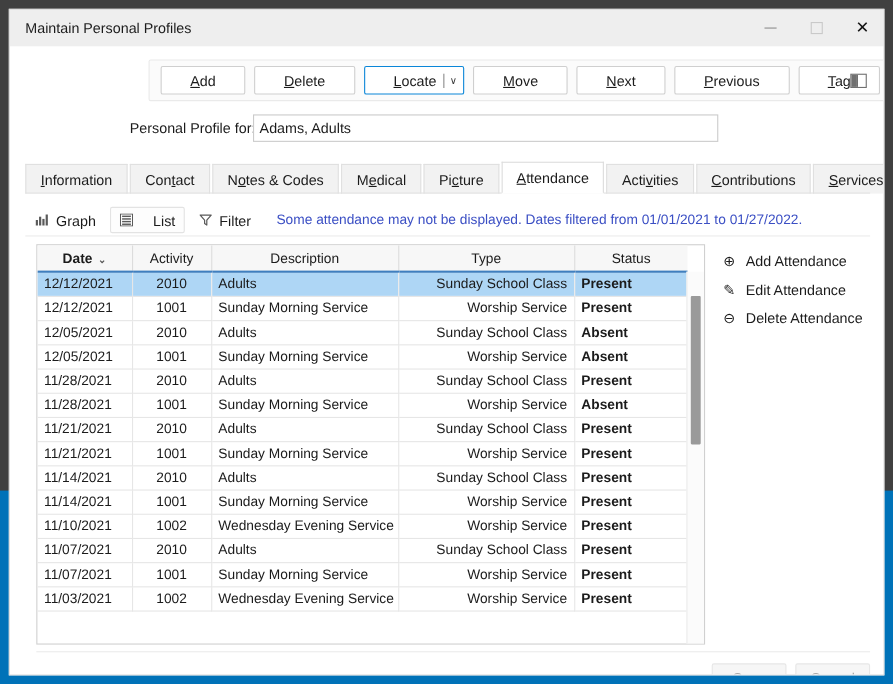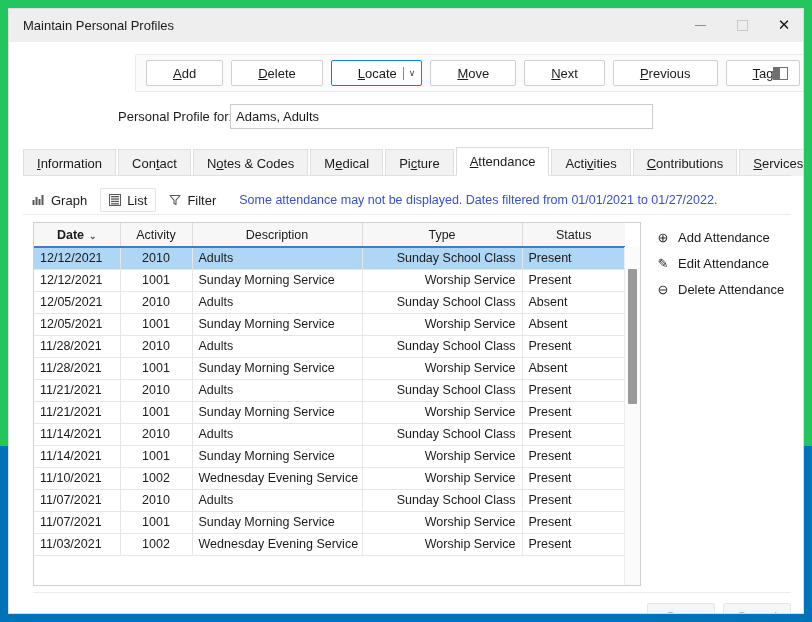--- a/index.html
+++ b/index.html
@@ -12,21 +12,21 @@
     background: #0072b8;
     font-family: "Liberation Sans", sans-serif;
     font-size: 13px;
     color: #1b1b1b;
     overflow: hidden;
   }
   .outer-frame {
     position: absolute;
     left: 0; top: 0;
     width: 812px; height: 446px;
-    background: #22c55e;
+    background: #404040;
   }
   .window {
     position: absolute;
     left: 8px; top: 8px;
     width: 796px; height: 606px;
     background: #ffffff;
     box-sizing: border-box;
     border: 1px solid #dcdcdc;
     overflow: hidden;
   }
@@ -215,20 +215,21 @@
     color: #1b1b1b;
     border: 1px solid transparent;
     border-radius: 2px;
     box-sizing: border-box;
     margin-right: 4px;
     white-space: nowrap;
   }
   .viewbtn.active {
     background: #fdfdfd;
     border: 1px solid #e3e3e3;
+    gap: 12px;
   }
   .viewbtn .vicon {
     margin-right: 6px;
     display: inline-flex;
     align-items: flex-end;
   }
   .notice {
     font-size: 12.5px;
     color: #3b4fc4;
     margin-left: 10px;
@@ -278,21 +279,21 @@
     color: #1b1b1b;
     white-space: nowrap;
     overflow: hidden;
   }
   table.grid td:last-child { border-right: none; }
   tr.selected td { background: #aed6f5; }
   .c-date { width: 86px; margin-left: 23px; }
   .c-act  { width: 72px; text-align: center; }
   .c-desc { width: 170px; }
   .c-type { width: 160px; text-align: right; }
-  .c-stat { width: 103px; }
+  .c-stat { width: 103px; font-weight: bold; }
   th.c-act { text-align: center; }
   th.c-desc, th.c-type, th.c-stat { text-align: center; }
   .sort-caret { font-size: 9px; margin-left: 5px; color: #555; }
   
   .vscroll {
     position: absolute;
     right: 0; top: 24px;
     width: 16px; height: 339px;
     background: #fbfbfb;
     border-left: 1px solid #ececec;

